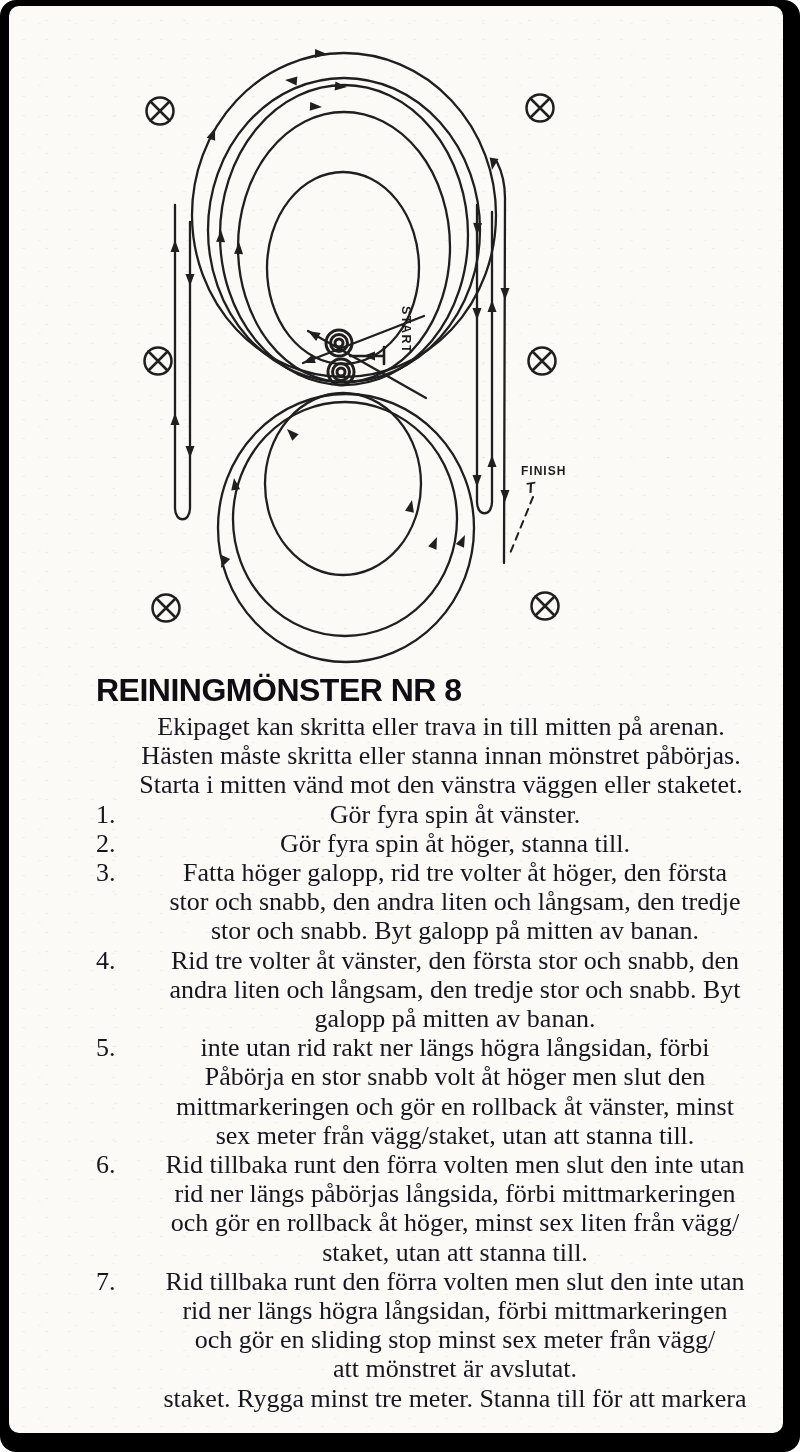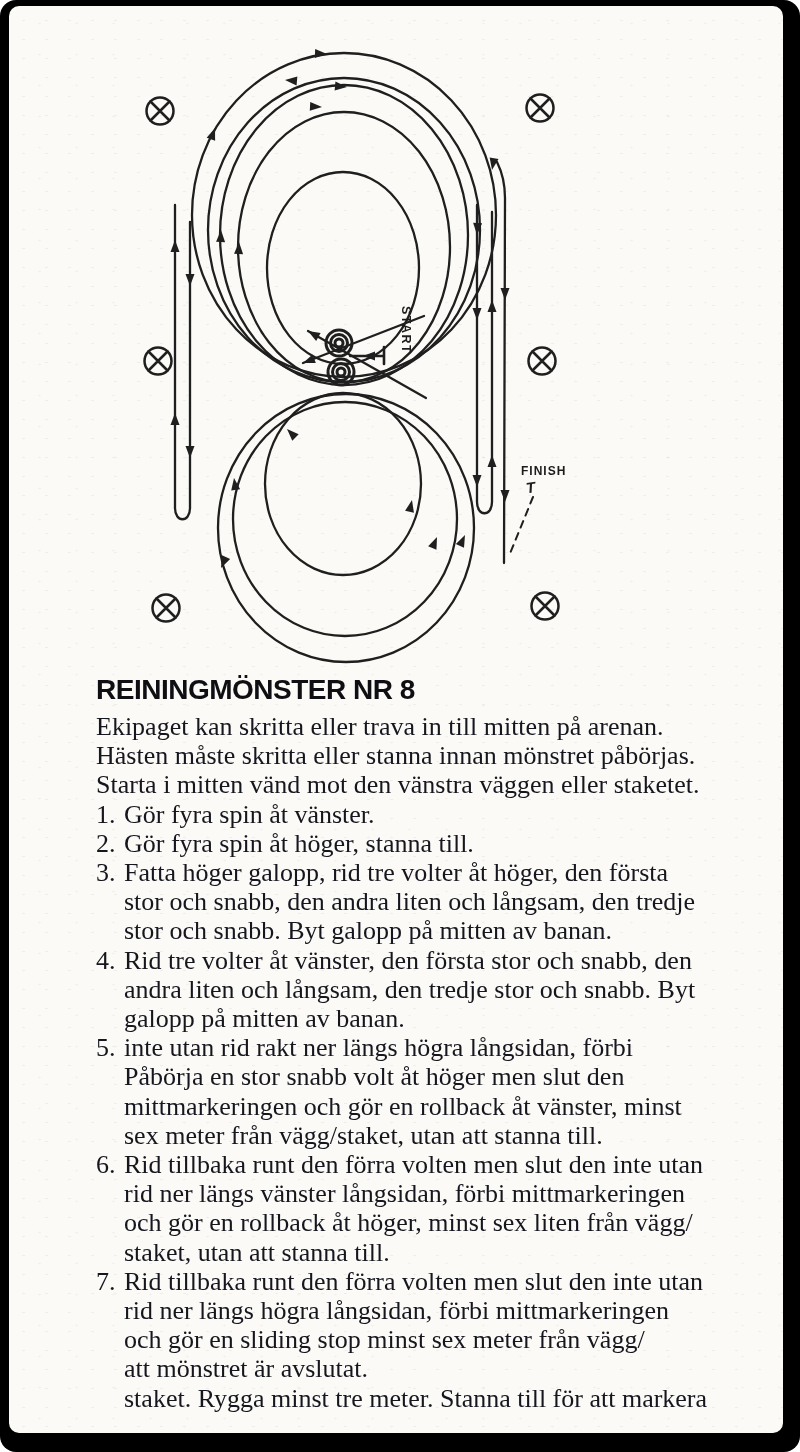--- a/index.html
+++ b/index.html
@@ -19,27 +19,27 @@
   }
   
   .content{position:absolute;left:-9px;top:-6px;width:800px;height:1452px;}
   .diagram{position:absolute;left:0;top:0;}
   .textblock{
     position:absolute;left:96px;top:673px;width:690px;
     color:#16161f;font-size:26px;line-height:29.2px;
   }
   .textblock h1{
     font-family:"Liberation Sans",sans-serif;font-weight:700;
-    font-size:28px;line-height:34px;letter-spacing:-0.5px;
+    font-size:32px;line-height:34px;letter-spacing:-0.5px;
     margin:0 0 5px 0;color:#0e0e13;white-space:nowrap;
   }
-  .intro p{margin:0;white-space:nowrap;}
+  .intro p{margin:0;white-space:nowrap;text-align:center;}
   .item{position:relative;padding-left:28px;}
   .item .num{position:absolute;left:0;top:0;}
-  .item .line{display:block;white-space:nowrap;}
+  .item .line{display:block;white-space:nowrap;text-align:center;}
 </style>
 </head>
 <body>
 
 <div class="frame">
   <div class="page">
     <div class="content">
 
       <svg class="diagram" width="800" height="670" viewBox="0 0 800 670">
         <g stroke="#1f1f1f" fill="none" stroke-width="2.3" stroke-linecap="round">
@@ -192,21 +192,21 @@
           <div class="item">
             <span class="num">5.</span>
             <span class="line">inte utan rid rakt ner längs högra långsidan, förbi</span>
             <span class="line">Påbörja en stor snabb volt åt höger men slut den</span>
             <span class="line">mittmarkeringen och gör en rollback åt vänster, minst</span>
             <span class="line">sex meter från vägg/staket, utan att stanna till.</span>
           </div>
           <div class="item">
             <span class="num">6.</span>
             <span class="line">Rid tillbaka runt den förra volten men slut den inte utan</span>
-            <span class="line">rid ner längs vänster långsidan, förbi mittmarkeringen</span>
+            <span class="line">rid ner längs påbörjas långsida, förbi mittmarkeringen</span>
             <span class="line">och gör en rollback åt höger, minst sex liten från vägg/</span>
             <span class="line">staket, utan att stanna till.</span>
           </div>
           <div class="item">
             <span class="num">7.</span>
             <span class="line">Rid tillbaka runt den förra volten men slut den inte utan</span>
             <span class="line">rid ner längs högra långsidan, förbi mittmarkeringen</span>
             <span class="line">och gör en sliding stop minst sex meter från vägg/</span>
             <span class="line">att mönstret är avslutat.</span>
             <span class="line">staket. Rygga minst tre meter. Stanna till för att markera</span>

